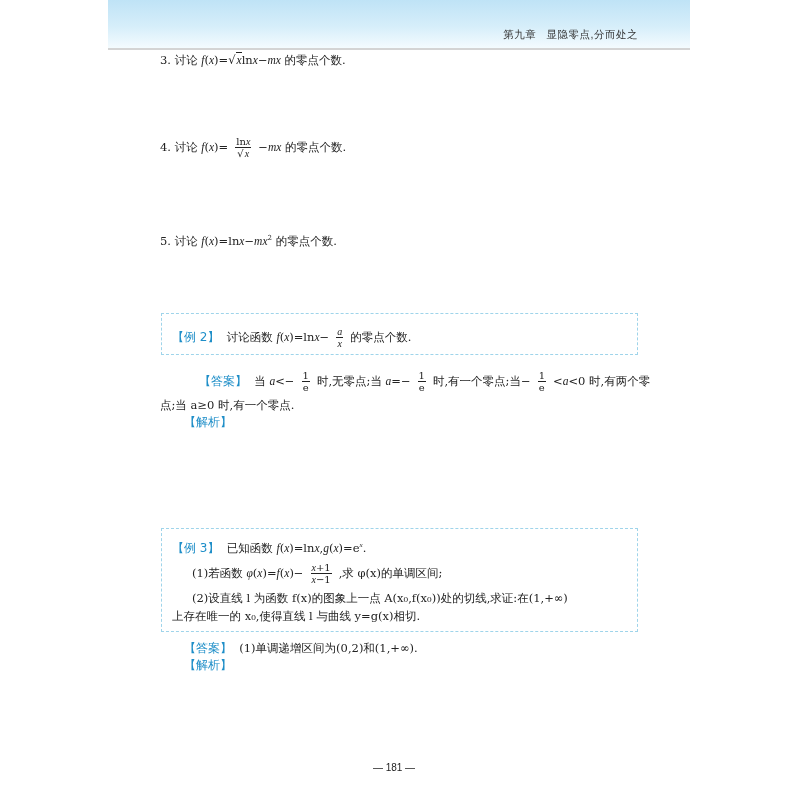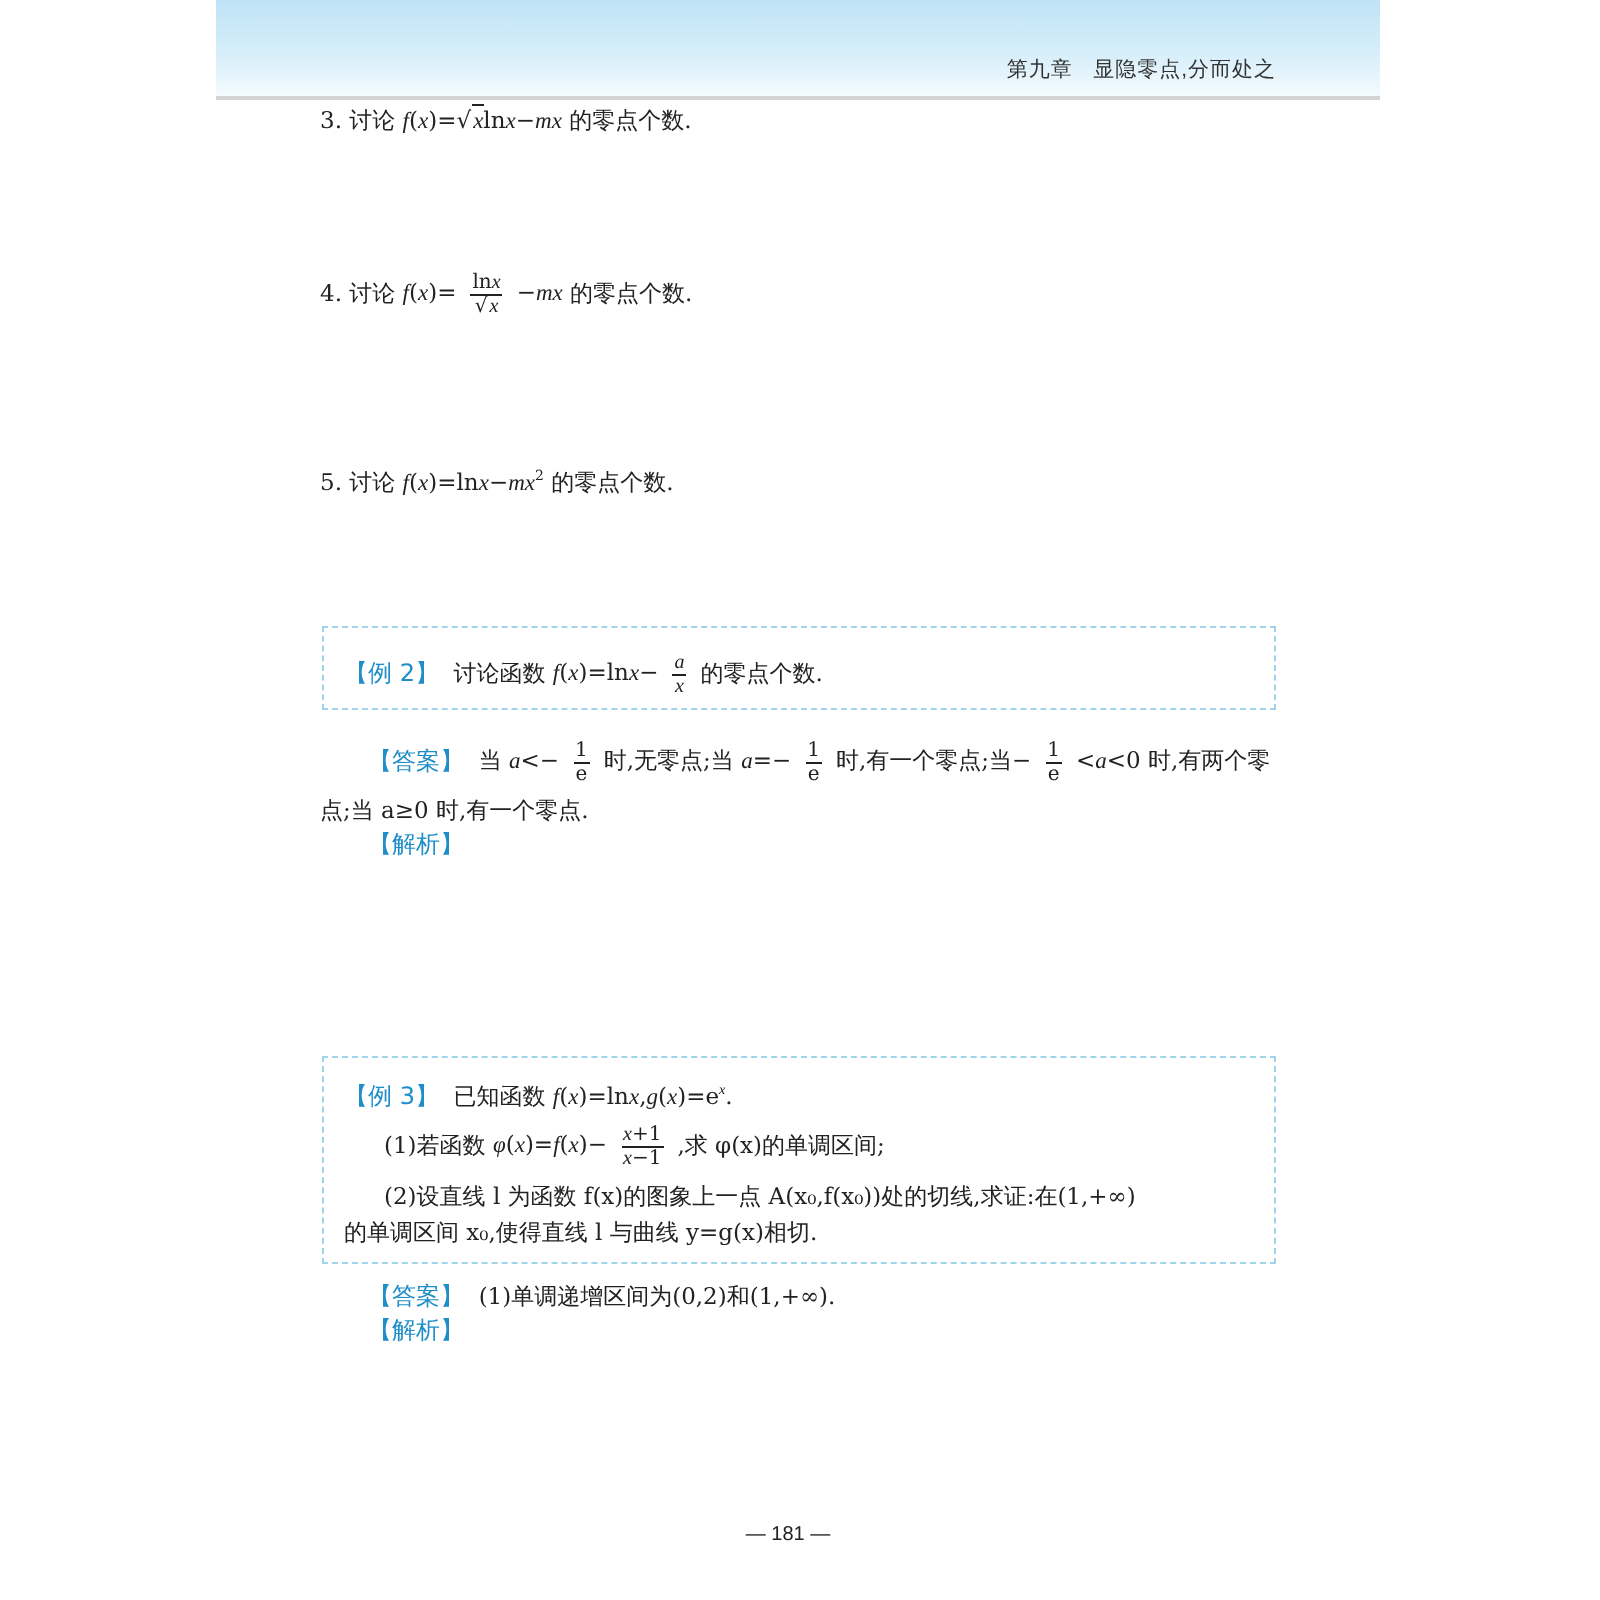--- a/index.html
+++ b/index.html
@@ -52,41 +52,41 @@
   <span>的零点个数.</span>
 </div>
 
 <div class="box" style="left:161px;top:313px;width:475px;height:40px;"></div>
 <div class="line" style="left:172px;top:326px;">
   <span class="tag">【例 2】</span>
   &nbsp;<span>讨论函数</span>
   <span><i class="m">f</i>(<i class="m">x</i>)=ln<i class="m">x</i>−<span class="frac"><span class="num"><i class="m">a</i></span><span class="den"><i class="m">x</i></span></span></span><span>的零点个数.</span>
 </div>
 
-<div class="line" style="left:184px;top:370px;">
+<div class="line" style="left:199px;top:370px;">
   <span class="tag">【答案】</span>
   &nbsp;<span>当 <i class="m">a</i>&lt;−<span class="frac"><span class="num">1</span><span class="den">e</span></span>时,无零点;当 <i class="m">a</i>=−<span class="frac"><span class="num">1</span><span class="den">e</span></span>时,有一个零点;当−<span class="frac"><span class="num">1</span><span class="den">e</span></span>&lt;<i class="m">a</i>&lt;0 时,有两个零</span>
 </div>
 <div class="line" style="left:160px;top:397px;">点;当 a≥0 时,有一个零点.</div>
 <div class="line" style="left:184px;top:414px;">
   <span class="tag">【解析】</span>
 </div>
 
 <div class="box" style="left:161px;top:528px;width:475px;height:102px;"></div>
 <div class="line" style="left:172px;top:537px;">
   <span class="tag">【例 3】</span>
   &nbsp;<span>已知函数</span>
   <span><i class="m">f</i>(<i class="m">x</i>)=ln<i class="m">x</i>,<i class="m">g</i>(<i class="m">x</i>)=e<sup><i class="m">x</i></sup>.</span>
 </div>
 <div class="line" style="left:192px;top:562px;">
   <span>(1)若函数</span>
   <span><i class="m">φ</i>(<i class="m">x</i>)=<i class="m">f</i>(<i class="m">x</i>)−<span class="frac"><span class="num"><i class="m">x</i>+1</span><span class="den"><i class="m">x</i>−1</span></span></span><span>,求 φ(x)的单调区间;</span>
 </div>
 <div class="line" style="left:192px;top:590px;">(2)设直线 l 为函数 f(x)的图象上一点 A(x₀,f(x₀))处的切线,求证:在(1,+∞)</div>
-<div class="line" style="left:172px;top:608px;">的单调区间 x₀,使得直线 l 与曲线 y=g(x)相切.</div>
+<div class="line" style="left:172px;top:608px;">上存在唯一的 x₀,使得直线 l 与曲线 y=g(x)相切.</div>
 
 <div class="line" style="left:184px;top:640px;">
   <span class="tag">【答案】</span>
   &nbsp;<span>(1)单调递增区间为(0,2)和(1,+∞).</span>
 </div>
 <div class="line" style="left:184px;top:657px;">
   <span class="tag">【解析】</span>
 </div>
 
 <div class="page-num">— 181 —</div>

